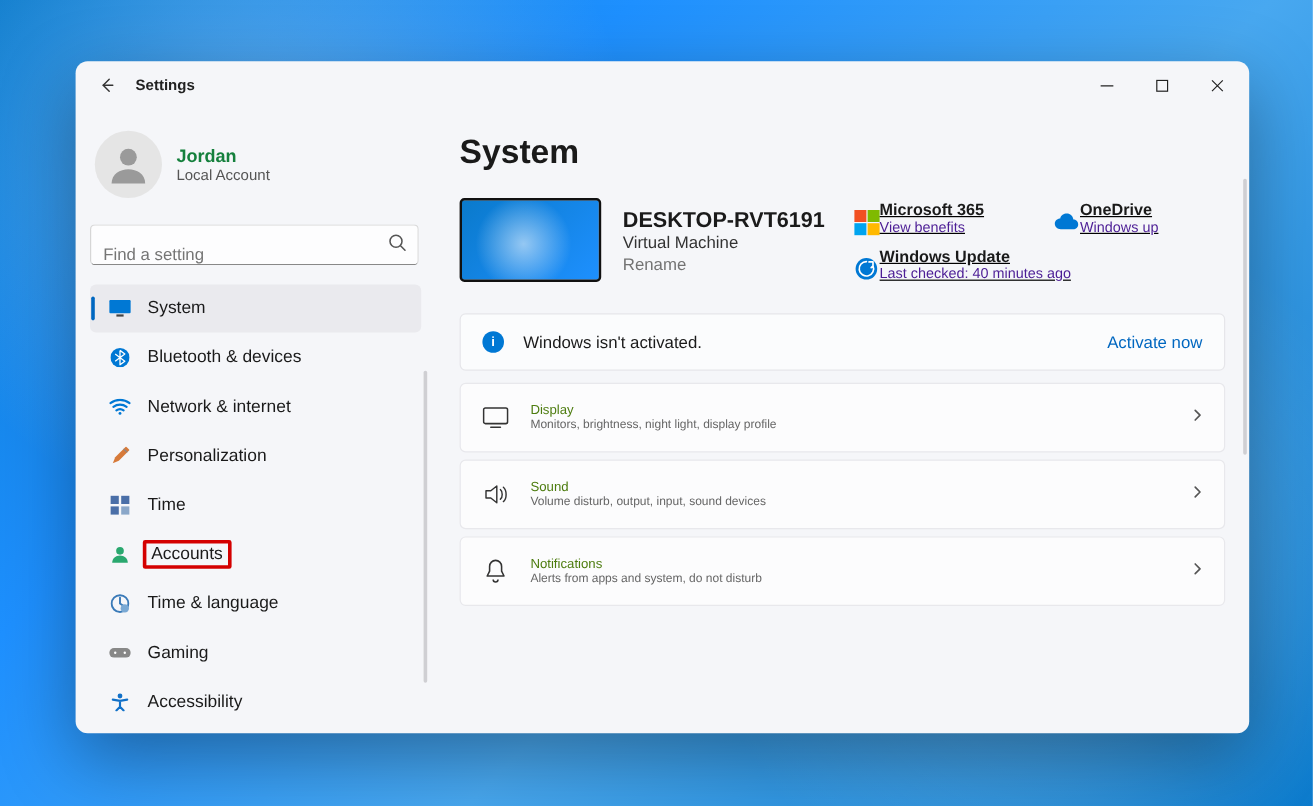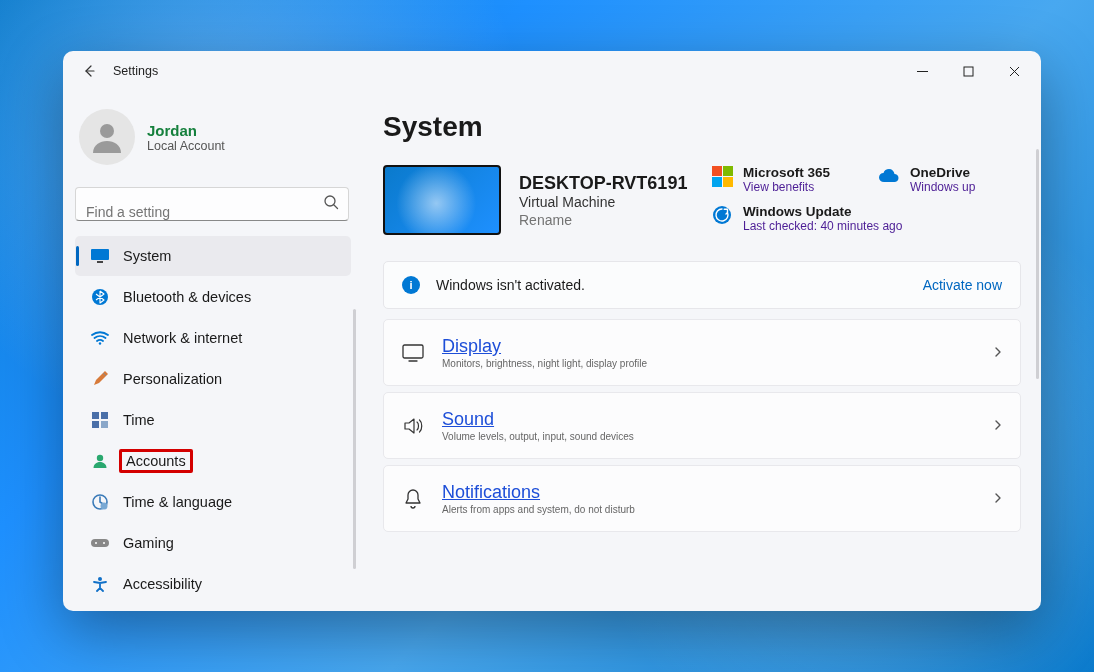--- a/index.html
+++ b/index.html
@@ -15,21 +15,21 @@
     radial-gradient(circle at 80% 70%, rgba(255,255,255,0.25) 0%, transparent 30%),
     radial-gradient(circle at 20% 20%, rgba(200,230,255,0.4) 0%, transparent 30%);
 }
 .window {
   position: absolute; left: 63px; top: 51px; width: 978px; height: 560px;
   background: #f5f6f9;
   border-radius: 10px;
   box-shadow: 0 20px 60px rgba(0,0,0,0.35);
   display: flex; flex-direction: column;
 }
-.titlebar { display: flex; align-items: center; height: 40px; padding: 0 4px 0 12px; }
+.titlebar { display: flex; align-items: center; height: 40px; padding: 0 4px 0 12px; font-weight: bold; }
 .back-btn { width: 28px; height: 28px; display:flex; align-items:center; justify-content:center; border-radius:4px; cursor:pointer; }
 .tb-title { font-size: 12.5px; color:#222; margin-left: 10px; }
 .tb-spacer { flex:1; }
 .tb-btn { width: 46px; height: 30px; display:flex; align-items:center; justify-content:center; cursor:pointer; }
 
 .content { flex:1; display:flex; overflow:hidden; }
 .sidebar { width: 300px; padding: 8px 0 0 12px; display:flex; flex-direction:column; }
 .profile { display:flex; align-items:center; gap:12px; padding: 10px 12px 14px 4px; }
 .avatar { width: 56px; height: 56px; border-radius:50%; background:#e5e5e5; display:flex; align-items:center; justify-content:center; }
 .avatar svg { fill:#9a9a9a; }
@@ -55,35 +55,35 @@
 
 .device-row { display:flex; gap:18px; margin-bottom:26px; }
 .thumb { width:118px; height:70px; border:2px solid #111; border-radius:4px; background: linear-gradient(135deg,#0a7acc,#1e90ff); overflow:hidden; position:relative; }
 .thumb::after{content:'';position:absolute;inset:0;background:radial-gradient(circle at 45% 55%,rgba(255,255,255,.55),transparent 55%);}
 .device-info { display:flex; flex-direction:column; justify-content:center; }
 .device-name { font-size:18px; font-weight:600; color:#1a1a1a; }
 .device-type { font-size:14px; color:#333; }
 .rename { font-size:14px; color:#737373; cursor:pointer; margin-top:2px; }
 
 .quick { display:grid; grid-template-columns: 1fr 1fr; gap: 8px 24px; margin-left:auto; width:310px;}
-.q-item { display:flex; align-items:flex-start; gap:10px; cursor:pointer; }
+.q-item { display:flex; align-items:flex-end; cursor:pointer;text-decoration:underline; }
 .q-icon { width:22px; height:22px; display:flex; align-items:center; justify-content:center; }
 .q-title { font-size:13.5px; font-weight:600; color:#1a1a1a; }
 .q-sub { font-size:12px; color:#4c1d95; }
 .q-item.wide { grid-column: 1 / span 2; }
 
 .banner { display:flex; align-items:center; background:#fbfcfd; border:1px solid #e6e6ea; border-radius:5px; padding:14px 18px; margin-bottom:10px; }
 .binfo { width:18px; height:18px; border-radius:50%; background:#0078d4; color:white; font-size:11px; display:flex;align-items:center;justify-content:center; margin-right:16px; font-weight:bold;}
 .btext { font-size:14px; color:#1a1a1a; flex:1; }
 .blink { font-size:14px; color:#0067c0; cursor:pointer; }
 
 .card { display:flex; align-items:center; background:#fcfcfd; border:1px solid #e8e8ec; border-radius:5px; padding:16px 16px; margin-bottom:6px; cursor:pointer; }
 .card-icon { width:26px; display:flex; justify-content:center; color:#333; }
 .card-body { margin-left:16px; flex:1; }
-.card-title { font-size:18px; color:#1d4ed8;text-decoration:underline; }
+.card-title { font-size:11px; color:#4d7c0f; }
 .card-sub { font-size:10px; color:#666; margin-top:1px; }
 .chev { color:#555; }
 
 .ms-logo { display:grid; grid-template-columns:10px 10px; gap:1px; }
 .ms-logo span{width:10px;height:10px;}
 </style>
 </head>
 <body>
 
 <div class="wallpaper-bloom"></div>
@@ -306,21 +306,21 @@
           </div>
           <div class="card">
             <div class="card-icon">
               <svg width="22" height="18" viewBox="0 0 22 18">
                 <path d="M3 6v6h4l5 4V2L7 6H3z" stroke="#333" stroke-width="1.2" fill="none" stroke-linejoin="round"></path>
                 <path d="M15 5c2 1.5 2 6.5 0 8M17.5 3c3 2.5 3 9.5 0 12" stroke="#333" stroke-width="1.2" fill="none" stroke-linecap="round"></path>
               </svg>
             </div>
             <div class="card-body">
               <div class="card-title">Sound</div>
-              <div class="card-sub">Volume levels, output, input, sound devices</div>
+              <div class="card-sub">Volume disturb, output, input, sound devices</div>
             </div>
             <div class="chev"><svg width="12" height="12" viewBox="0 0 12 12">
                 <path d="M4 2l4 4-4 4" stroke="#555" stroke-width="1.4" fill="none" stroke-linecap="round" stroke-linejoin="round"></path>
               </svg></div>
           </div>
           <div class="card">
             <div class="card-icon">
               <svg width="20" height="22" viewBox="0 0 20 22">
                 <path d="M10 2a5 5 0 0 0-5 5v4l-2 4h14l-2-4V7a5 5 0 0 0-5-5zM8 18a2 2 0 0 0 4 0" stroke="#333" stroke-width="1.3" fill="none" stroke-linejoin="round"></path>
               </svg>

